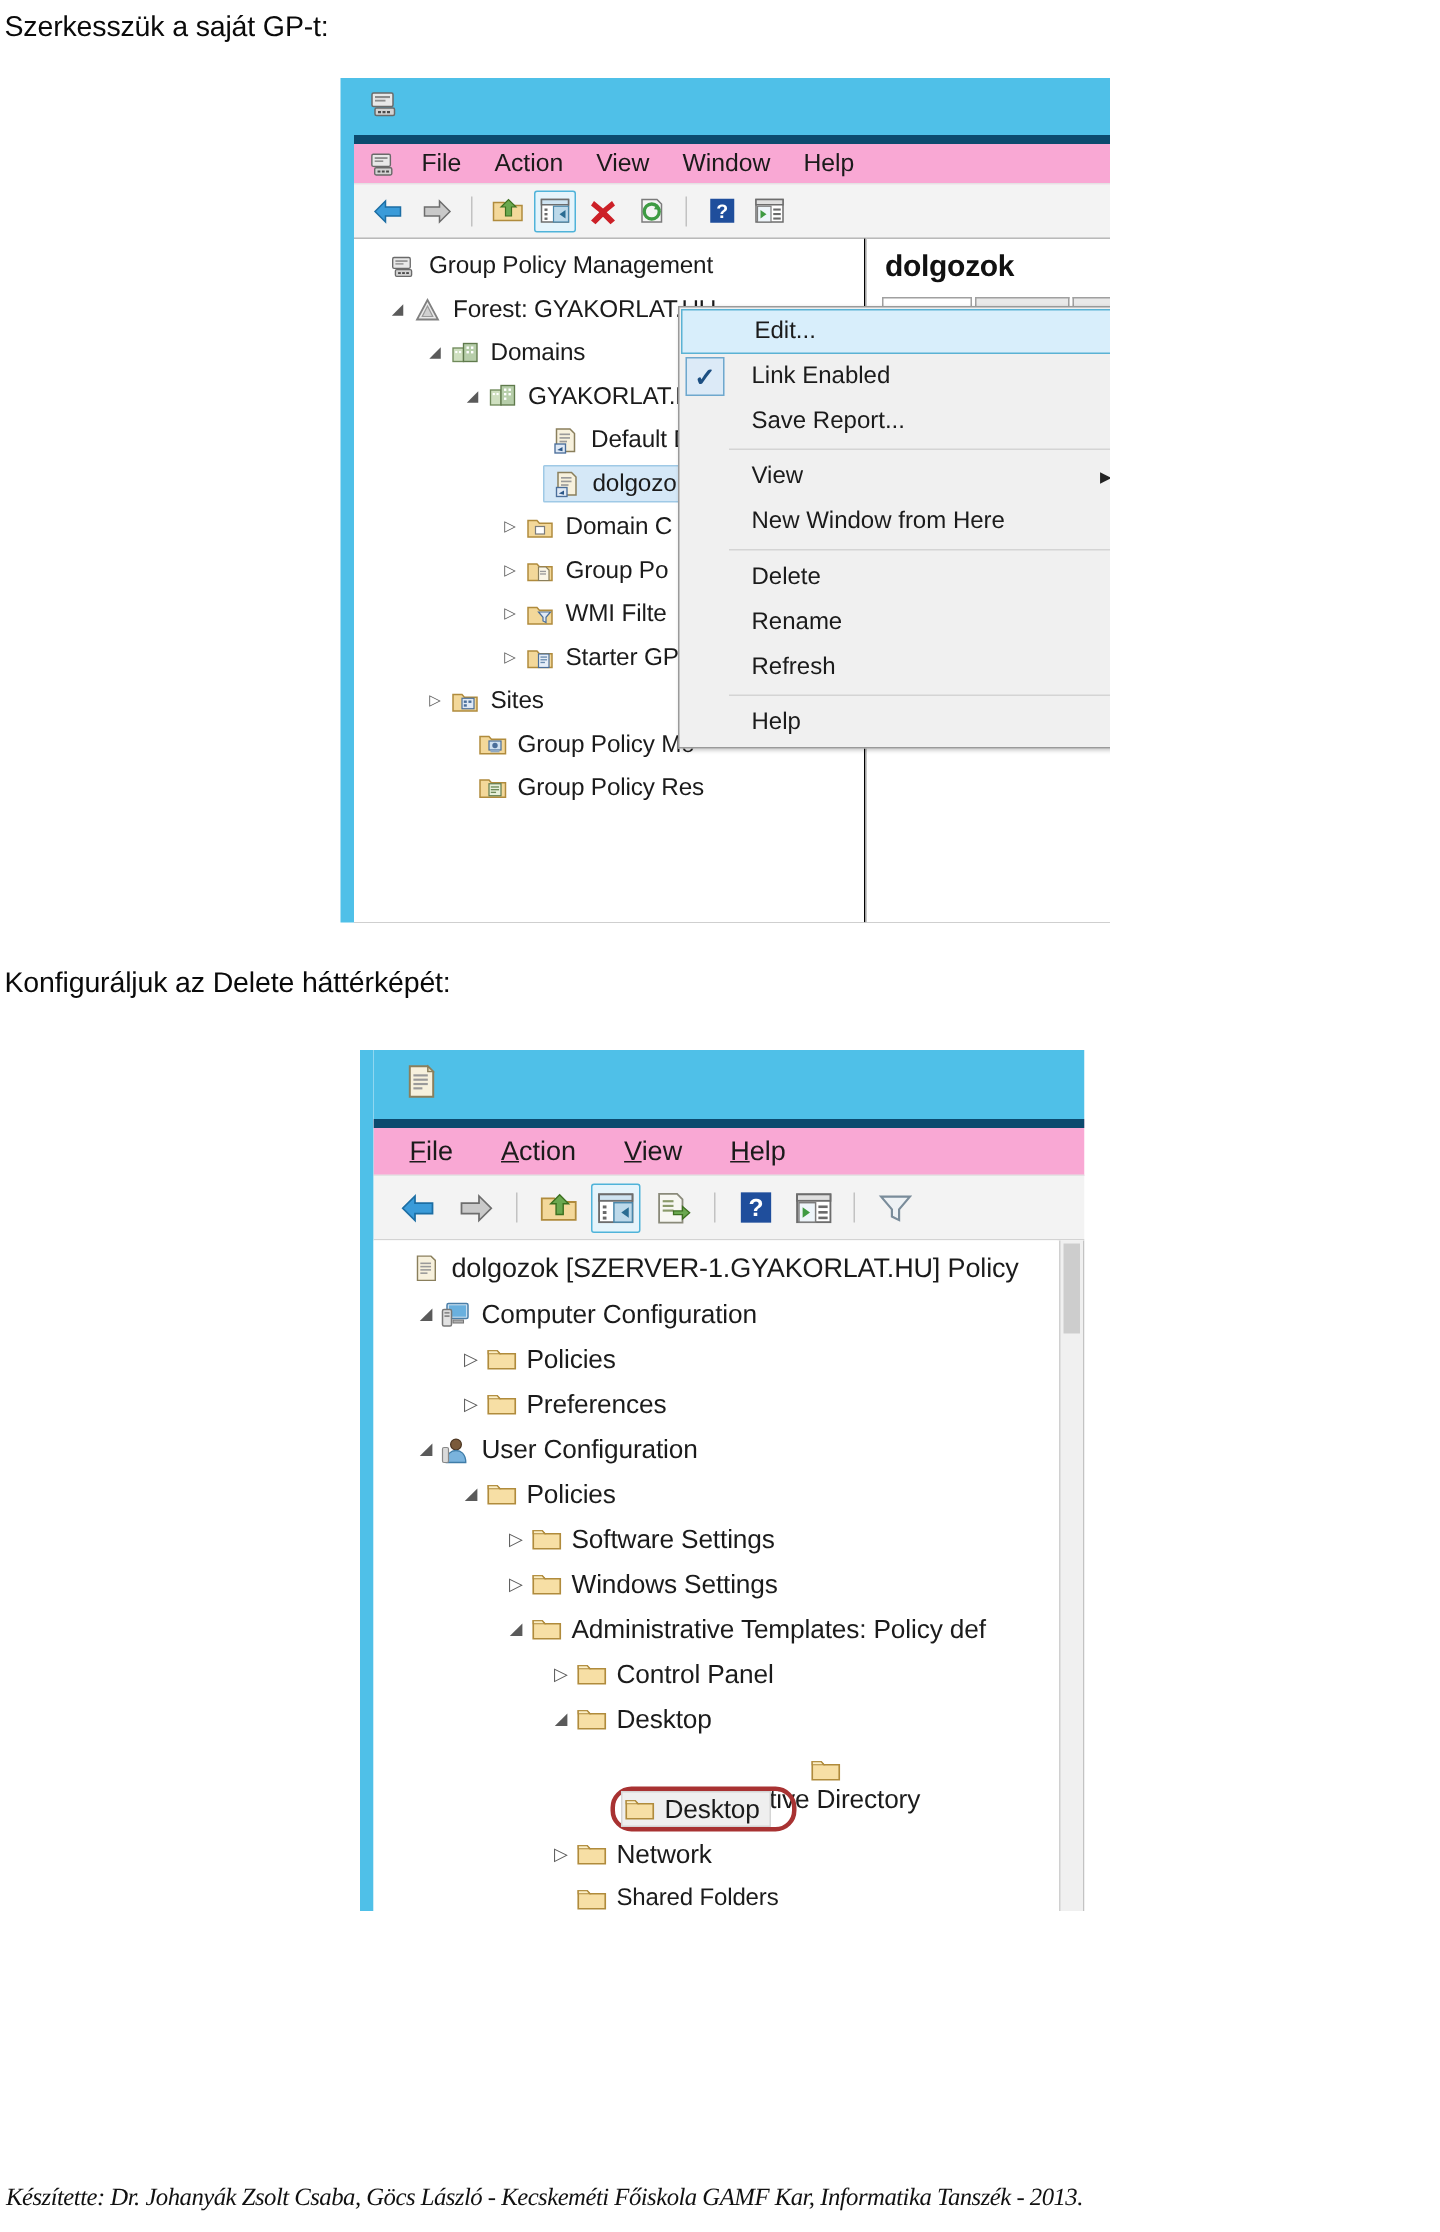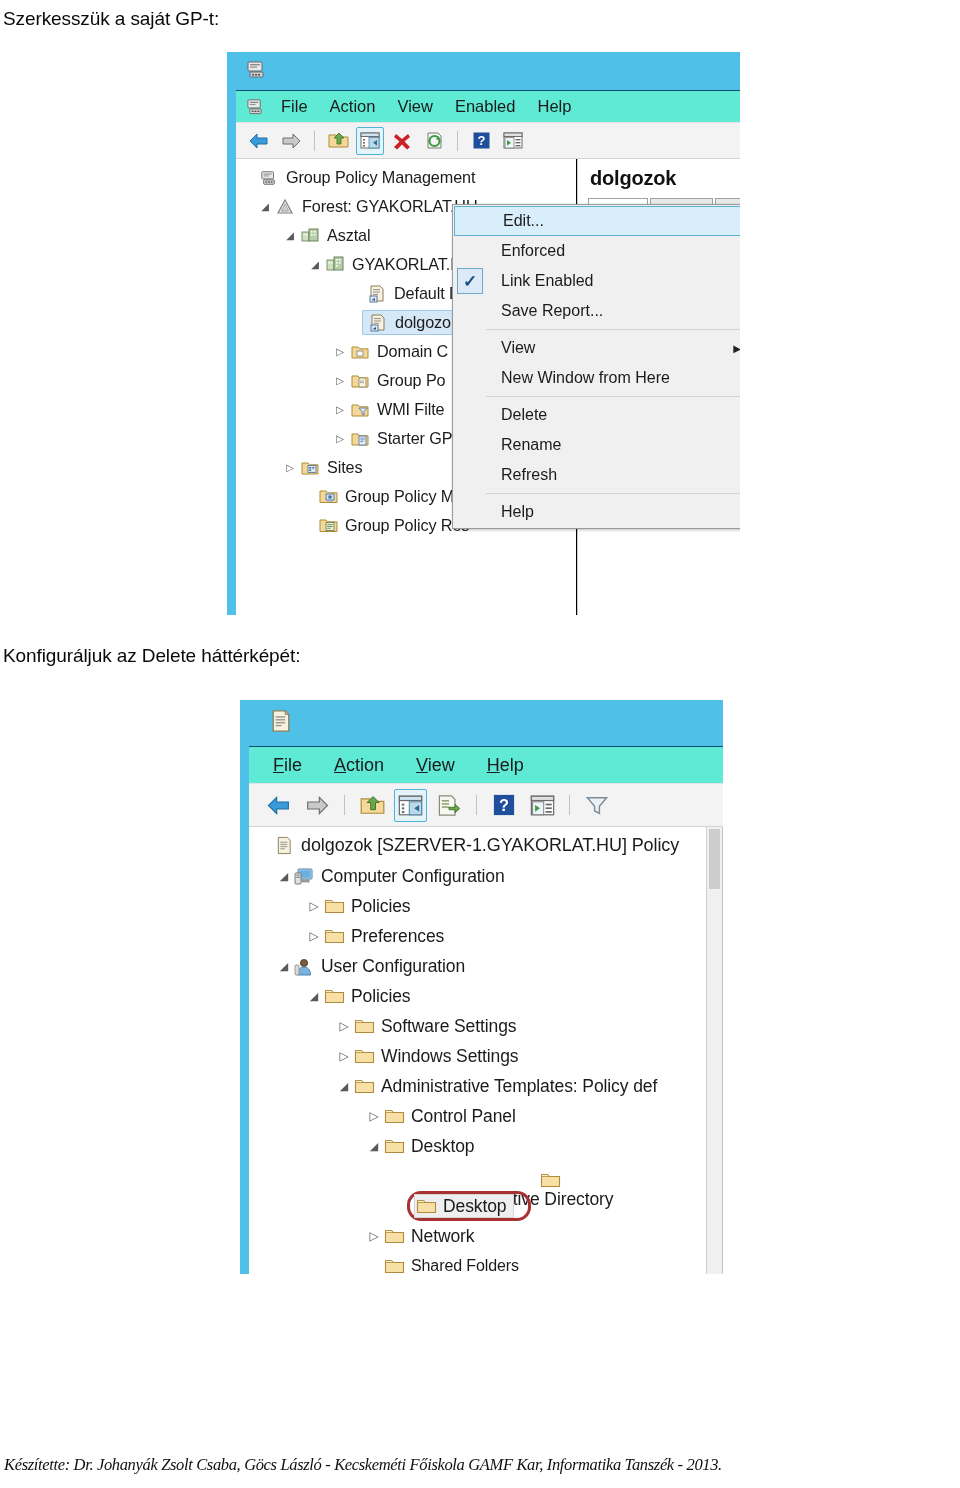--- a/index.html
+++ b/index.html
@@ -44,22 +44,22 @@
   }
   .mmc .titlebar {
     height: 38px;
     background: #4fc0e8;
     display: flex;
     align-items: center;
     padding-left: 10px;
   }
   .mmc .menubar {
     height: 33px;
-    background: #5eead4;
-    border-top: 1px solid #0c4a6e;
+    background: #f9a8d4;
+    border-top: 6px solid #0c4a6e;
     border-bottom: 1px solid #e3e3e3;
     display: flex;
     align-items: center;
     padding-left: 8px;
     gap: 0px;
   }
   .mmc .menubar .menu-item {
     font-size: 16.5px;
     color: #1b1b1b;
     padding: 0 11px;
@@ -250,21 +250,21 @@
           <rect x="4" y="7.3" width="6" height="1.1" fill="#8c8c8c"></rect>
           <rect x="4" y="12.5" width="12" height="5" rx="1" fill="#d3d3d3" stroke="#6a6a6a" stroke-width="1"></rect>
           <rect x="6" y="14.4" width="2" height="1.4" fill="#4a4a4a"></rect>
           <rect x="9" y="14.4" width="2" height="1.4" fill="#4a4a4a"></rect>
           <rect x="12" y="14.4" width="2" height="1.4" fill="#4a4a4a"></rect>
         </svg>
       </span>
       <span class="menu-item">File</span>
       <span class="menu-item">Action</span>
       <span class="menu-item">View</span>
-      <span class="menu-item">Enabled</span>
+      <span class="menu-item">Window</span>
       <span class="menu-item">Help</span>
     </div>
 
     <div class="toolbar">
       <div class="tb-btn">
         <svg width="22" height="18" viewBox="0 0 22 18">
           <path d="M9 2 L2 9 L9 16 L9 12 L19 12 L19 6 L9 6 Z" fill="#3a9bd9" stroke="#1c6ea4" stroke-width="1"></path>
         </svg>
       </div>
       <div class="tb-btn">
@@ -360,21 +360,21 @@
               <rect x="1" y="5" width="7" height="9" fill="#cfe0c0" stroke="#6f8a5a" stroke-width="0.9"></rect>
               <rect x="8" y="2" width="9" height="12" fill="#b7ceaa" stroke="#5f7a4c" stroke-width="0.9"></rect>
               <rect x="10" y="4" width="1.6" height="1.6" fill="#fff"></rect>
               <rect x="13" y="4" width="1.6" height="1.6" fill="#fff"></rect>
               <rect x="10" y="7" width="1.6" height="1.6" fill="#fff"></rect>
               <rect x="13" y="7" width="1.6" height="1.6" fill="#fff"></rect>
               <rect x="2.5" y="7" width="1.4" height="1.4" fill="#fff"></rect>
               <rect x="5" y="7" width="1.4" height="1.4" fill="#fff"></rect>
             </svg>
           </span>
-          <span class="lbl">Asztal</span>
+          <span class="lbl">Domains</span>
         </div>
 
         <div class="tnode" style="padding-left:70px;">
           <span class="twisty">◢</span>
           <span class="ico">
             <svg width="19" height="17" viewBox="0 0 19 17">
               <rect x="1" y="4" width="7" height="10" fill="#cfe0c0" stroke="#6f8a5a" stroke-width="0.9"></rect>
               <rect x="8" y="1" width="9" height="13" fill="#b7ceaa" stroke="#5f7a4c" stroke-width="0.9"></rect>
               <rect x="10" y="3" width="1.6" height="1.6" fill="#fff"></rect>
               <rect x="13" y="3" width="1.6" height="1.6" fill="#fff"></rect>
@@ -524,23 +524,20 @@
         </div>
       </div>
 
       <div class="ctxmenu" style="left:216px; top:45px; width:300px;">
         <div class="gutter"></div>
 
         <div class="ctx-item hl">
           <span>Edit...</span>
         </div>
         <div class="ctx-item">
-          <span>Enforced</span>
-        </div>
-        <div class="ctx-item">
           <span class="ctx-check">✓</span>
           <span>Link Enabled</span>
         </div>
         <div class="ctx-item">
           <span>Save Report...</span>
         </div>
         <div class="ctx-sep"></div>
         <div class="ctx-item">
           <span>View</span>
           <span class="ctx-arrow">▶</span>

